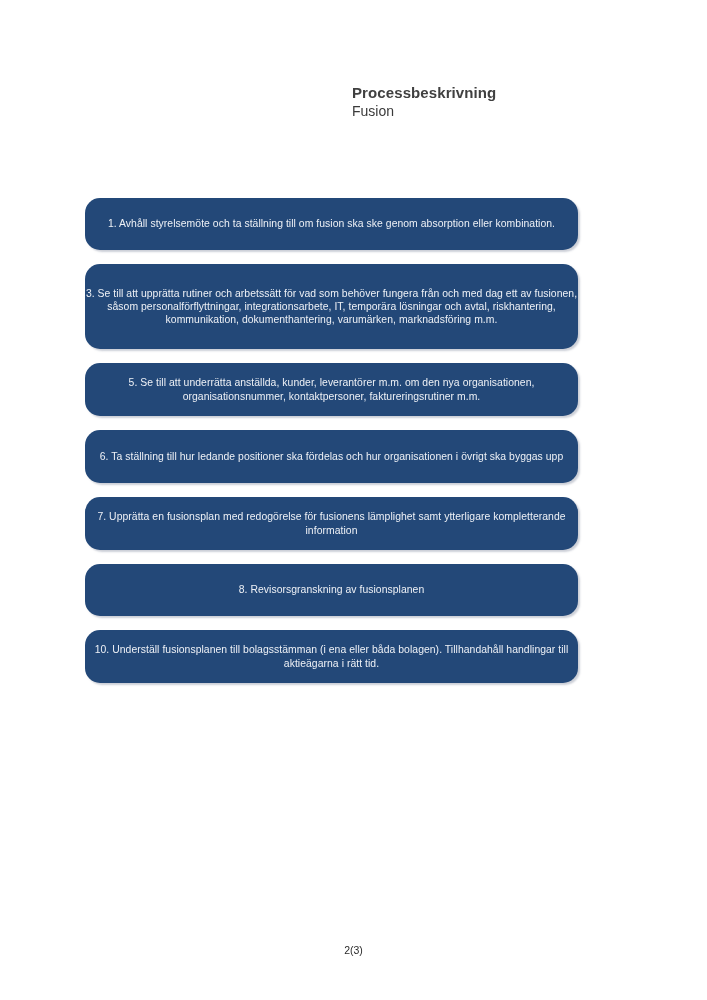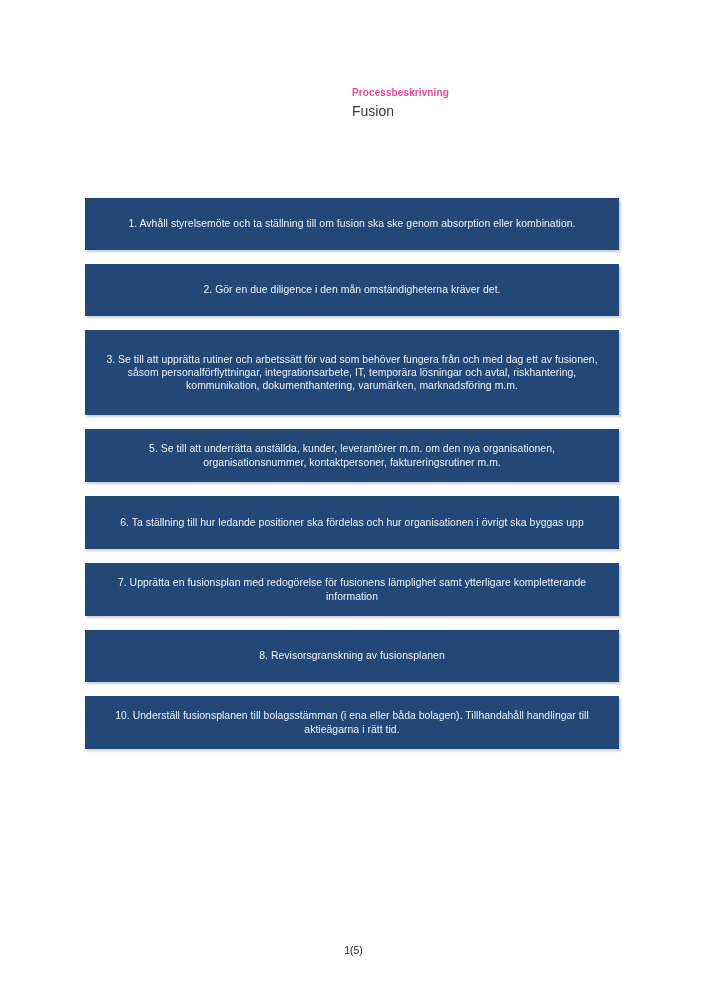--- a/index.html
+++ b/index.html
@@ -25,23 +25,23 @@
   }
 
   
   .doc-header {
     position: absolute;
     left: 352px;
     top: 84px;
     width: 320px;
   }
   .doc-title {
-    font-size: 10px;
+    font-size: 15px;
     font-weight: bold;
-    color: #ec4899;
+    color: #404040;
     line-height: 18px;
     letter-spacing: 0.1px;
     margin: 0;
   }
   .doc-subtitle {
     font-size: 14px;
     font-weight: normal;
     color: #3a3a3a;
     line-height: 15px;
     margin: 2px 0 0 0;
@@ -50,23 +50,23 @@
   
   .flow {
     position: absolute;
     left: 85px;
     top: 198px;
     width: 534px;
   }
 
   .flow-step {
     position: relative;
-    width: 534px;
+    width: 493px;
     background: #234878;
-    border-radius: 0;
+    border-radius: 15px;
     box-sizing: border-box;
     margin-bottom: 14px;
     display: flex;
     align-items: center;
     justify-content: center;
     box-shadow: 2px 2px 2px rgba(120, 130, 150, 0.38);
   }
 
   .flow-step:last-child {
     margin-bottom: 8px;
@@ -110,23 +110,20 @@
 
   <div class="doc-header">
     <h1 class="doc-title">Processbeskrivning</h1>
     <p class="doc-subtitle">Fusion</p>
   </div>
 
   <div class="flow" id="flow-container">
       <div class="flow-step lines-1">
         <span class="flow-step-label">1. Avhåll styrelsemöte och ta ställning till om fusion ska ske genom absorption eller kombination.</span>
       </div>
-      <div class="flow-step lines-1">
-        <span class="flow-step-label">2. Gör en due diligence i den mån omständigheterna kräver det.</span>
-      </div>
       <div class="flow-step lines-3">
         <span class="flow-step-label">3. Se till att upprätta rutiner och arbetssätt för vad som behöver fungera från och med dag ett av fusionen, såsom personalförflyttningar, integrationsarbete, IT, temporära lösningar och avtal, riskhantering, kommunikation, dokumenthantering, varumärken, marknadsföring m.m.</span>
       </div>
       <div class="flow-step lines-2">
         <span class="flow-step-label">5. Se till att underrätta anställda, kunder, leverantörer m.m. om den nya organisationen, organisationsnummer, kontaktpersoner, faktureringsrutiner m.m.</span>
       </div>
       <div class="flow-step lines-2">
         <span class="flow-step-label">6. Ta ställning till hur ledande positioner ska fördelas och hur organisationen i övrigt ska byggas upp</span>
       </div>
       <div class="flow-step lines-2">
@@ -134,16 +131,16 @@
       </div>
       <div class="flow-step lines-1">
         <span class="flow-step-label">8. Revisorsgranskning av fusionsplanen</span>
       </div>
       <div class="flow-step lines-2">
         <span class="flow-step-label">10. Underställ fusionsplanen till bolagsstämman (i ena eller båda bolagen). Tillhandahåll handlingar till aktieägarna i rätt tid.</span>
       </div>
     </div>
 
   <div class="page-footer">
-    <span class="page-number">1(5)</span>
+    <span class="page-number">2(3)</span>
   </div>
 
 </div>
 
 </body></html>

